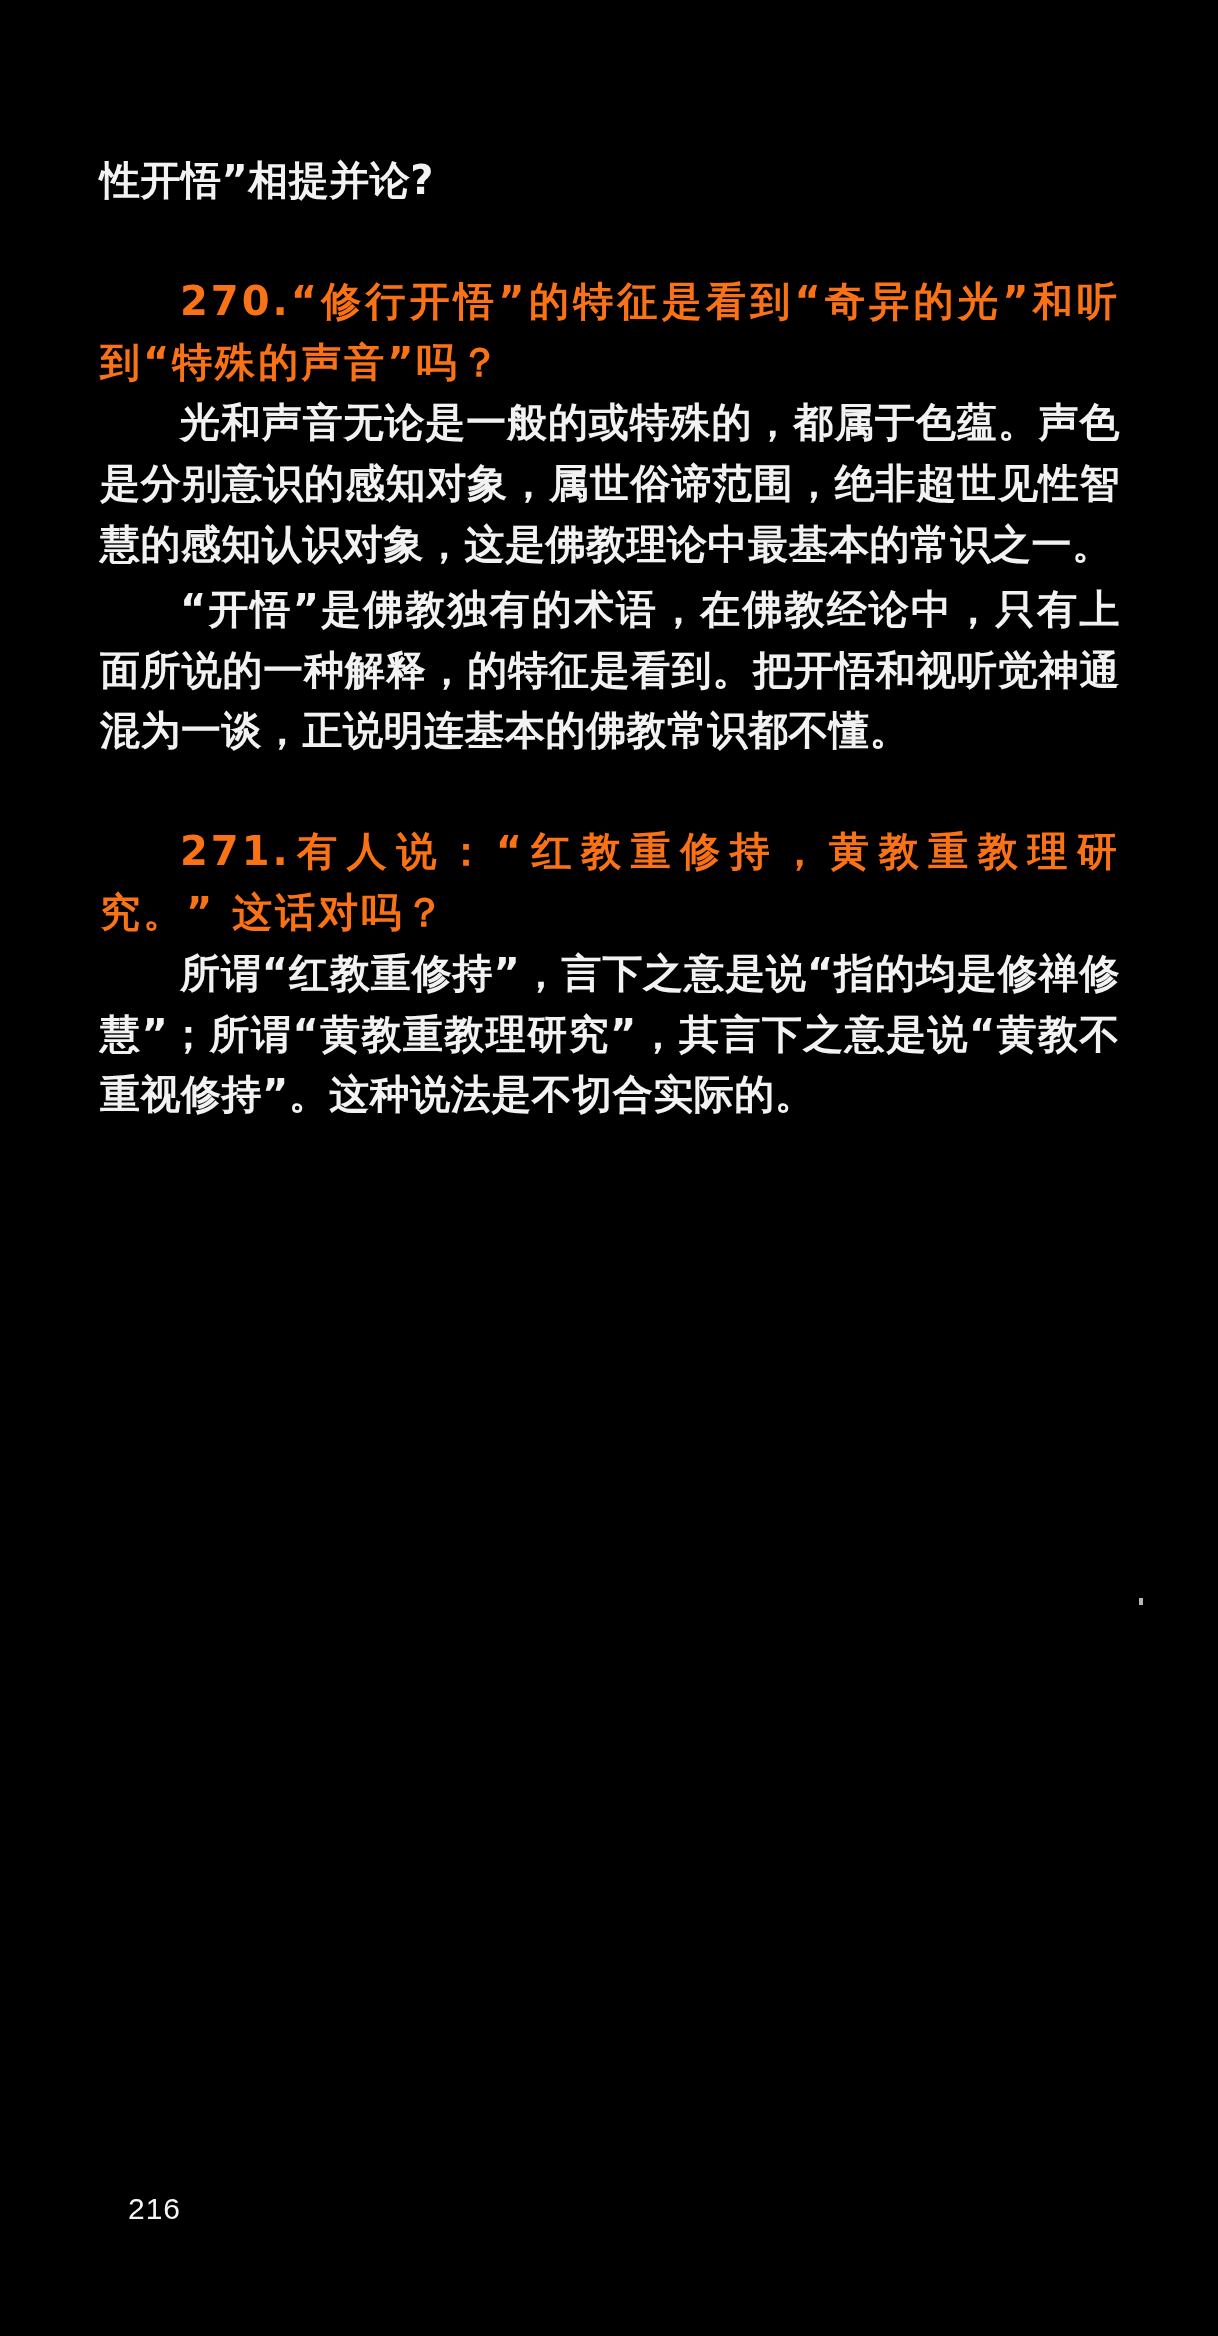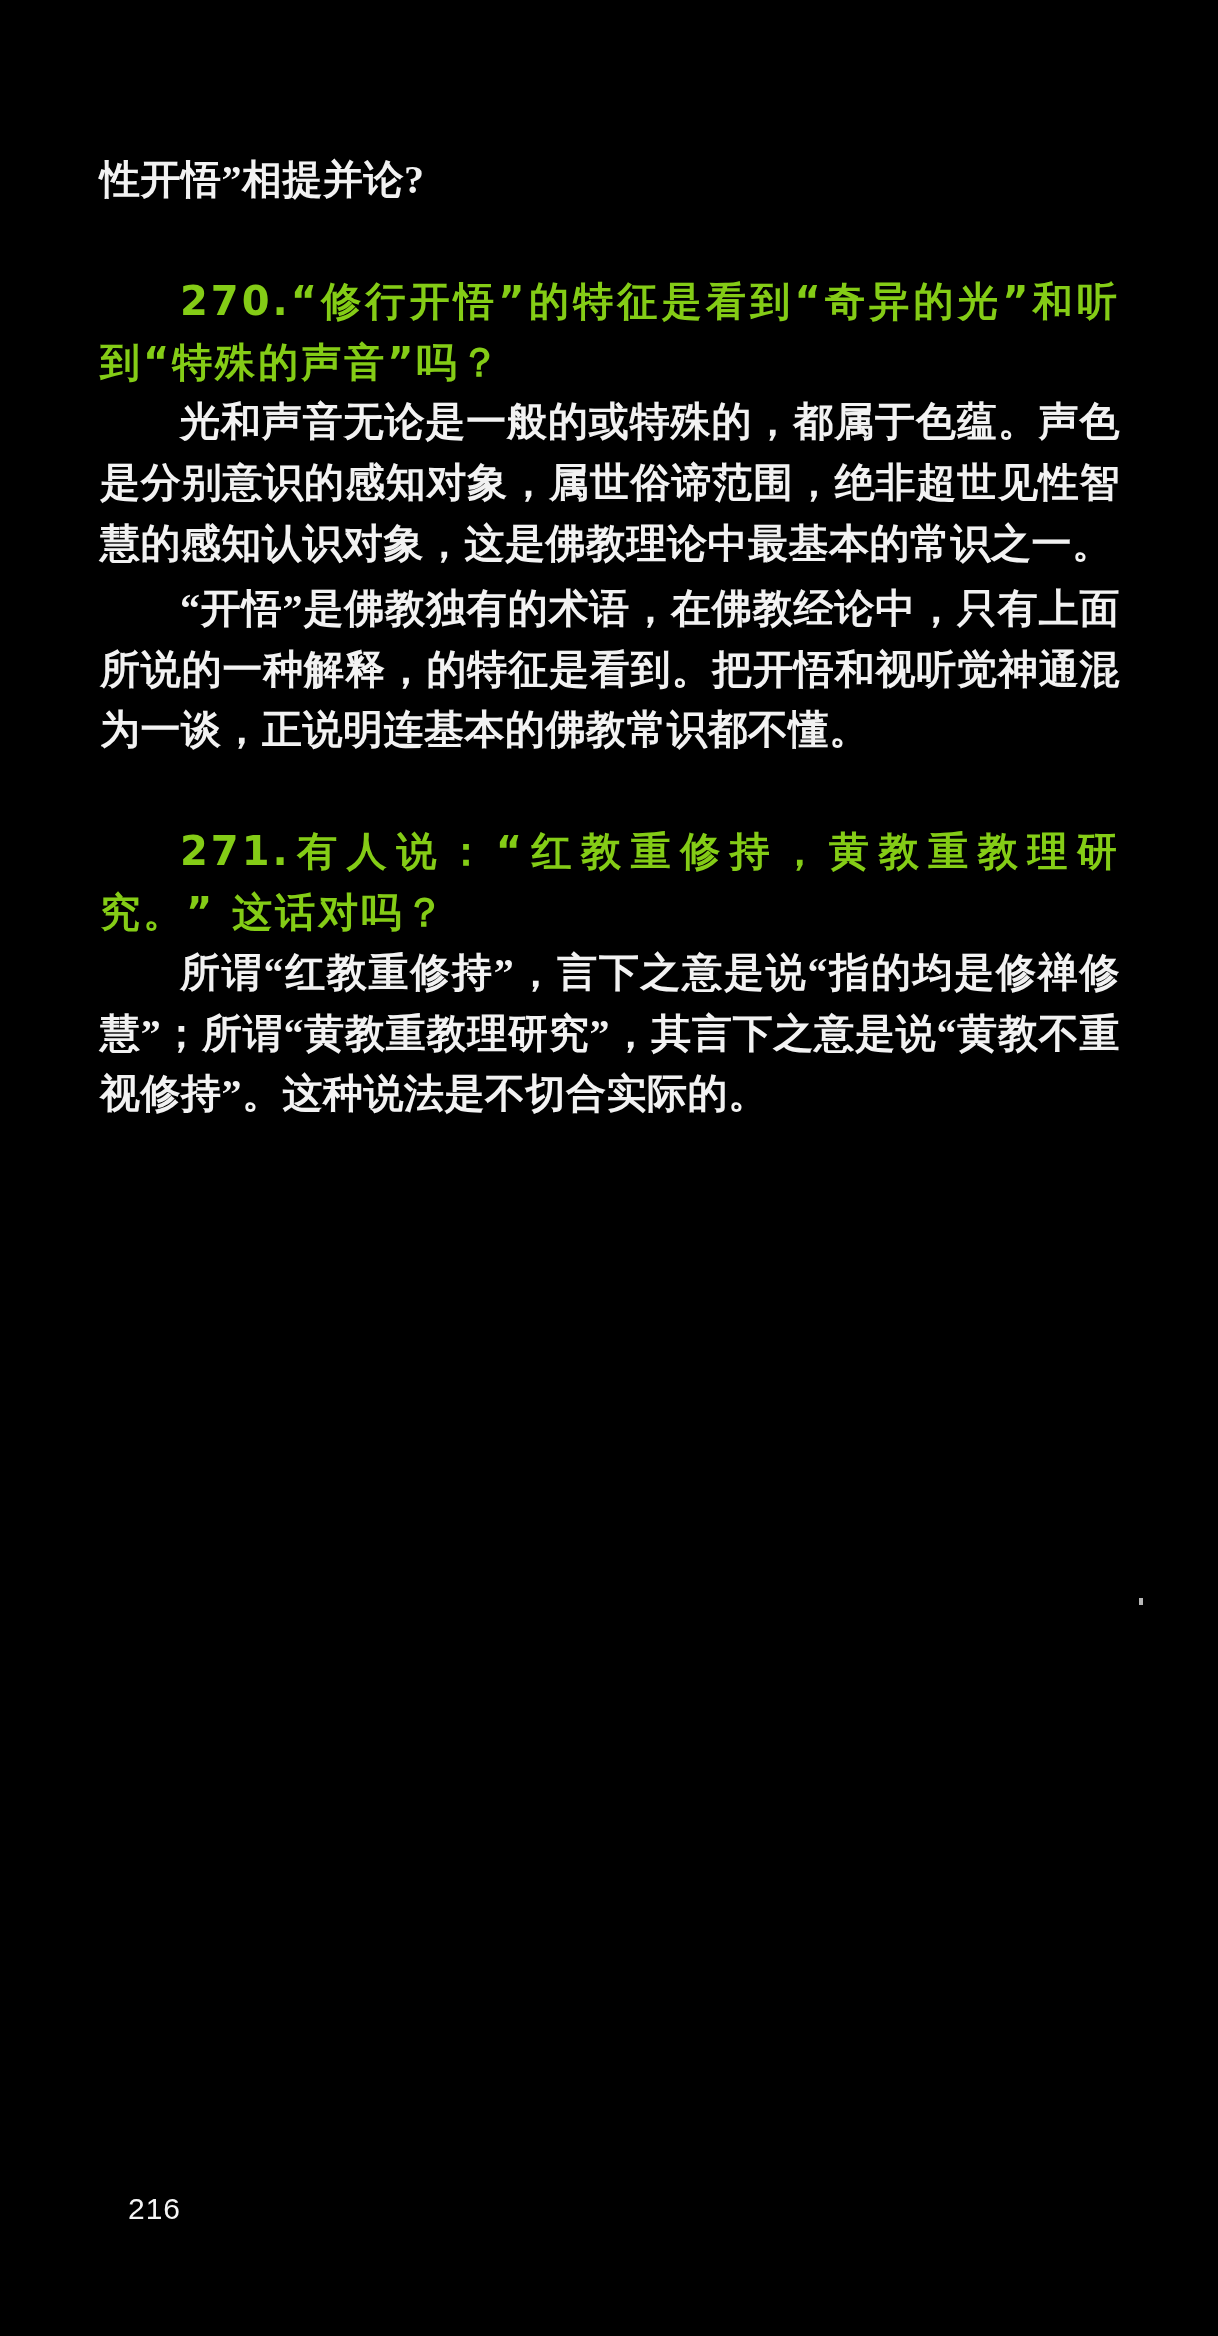--- a/index.html
+++ b/index.html
@@ -34,35 +34,34 @@
 
   .para {
     font-size: 40px;
     line-height: 1.52;
     color: #f2f2f2;
     font-weight: 600;
     letter-spacing: 0.5px;
     text-align: justify;
     margin: 0 0 4px 0;
     text-justify: inter-ideograph;
-    font-family: Liberation Serif, serif;
   }
 
   .para.continued {
     text-indent: 0;
   }
 
   .para.indent {
     text-indent: 2em;
   }
 
   .question {
     font-size: 40px;
     line-height: 1.52;
-    color: #84cc16;
+    color: #f97316;
     font-weight: 600;
     letter-spacing: 3px;
     text-indent: 2em;
     text-align: justify;
     text-justify: inter-ideograph;
     margin: 0;
   }
   .gap-large { height: 56px; }
 
   .page-number {

